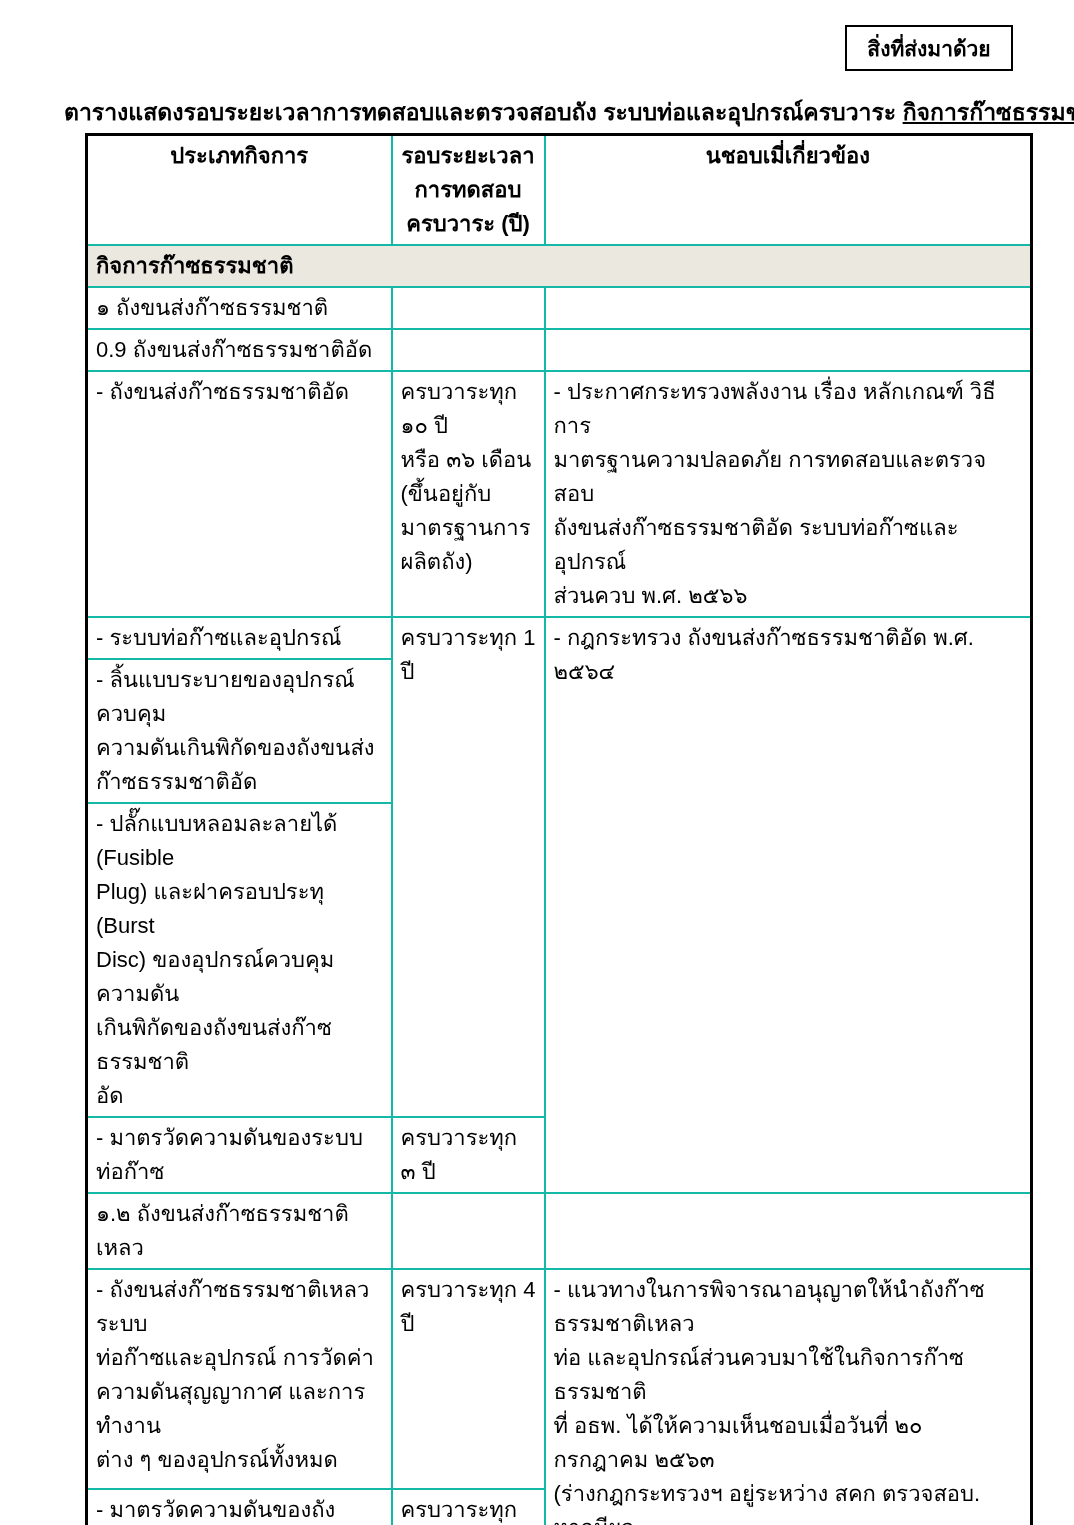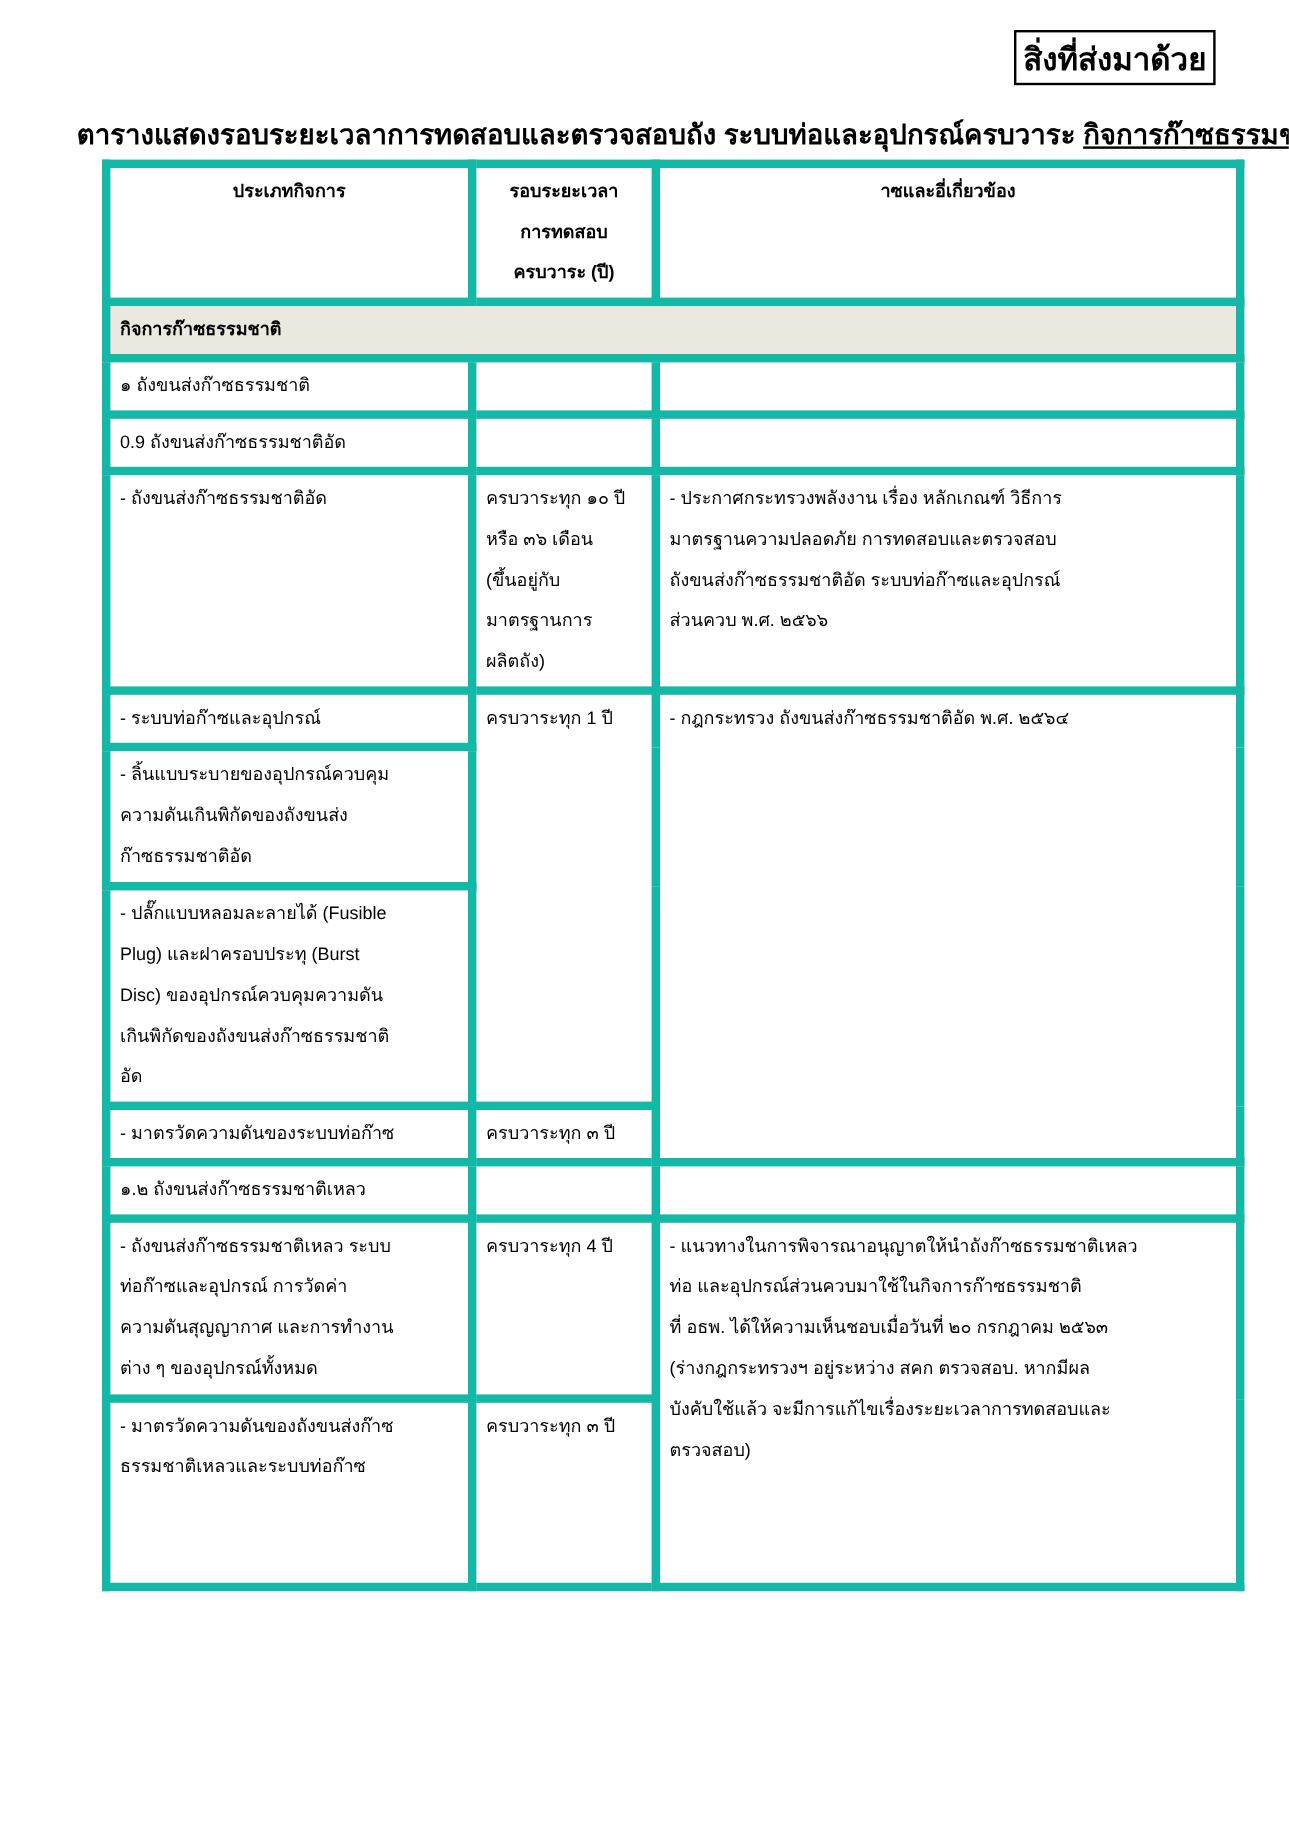--- a/index.html
+++ b/index.html
@@ -15,21 +15,21 @@
     position: absolute;
     top: 25px;
     left: 845px;
     width: 168px;
     height: 46px;
     border: 2px solid #000;
     display: flex;
     align-items: center;
     justify-content: center;
     font-weight: bold;
-    font-size: 26px;
+    font-size: 21px;
     box-sizing: border-box;
     background: #fff;
   }
   .doc-title {
     position: absolute;
     top: 94px;
     left: 64px;
     width: 986px;
     text-align: center;
     font-weight: bold;
@@ -40,22 +40,22 @@
   table.schedule {
     position: absolute;
     top: 133px;
     left: 85px;
     width: 945px;
     border-collapse: collapse;
     table-layout: fixed;
     border: 3px solid #000;
   }
   table.schedule td, table.schedule th {
-    border: 7px solid #14b8a6;
-    font-size: 15px;
+    border: 2px solid #14b8a6;
+    font-size: 22px;
     line-height: 34px;
     vertical-align: top;
     padding: 3px 8px;
     white-space: pre-line;
     overflow: hidden;
     box-sizing: border-box;
   }
   th.hdr {
     font-weight: bold;
     text-align: center;
@@ -108,21 +108,21 @@
       <col style="width:153px">
       <col style="width:487px">
     </colgroup>
 
     <tbody>
         <tr class="h-header">
       <th class="hdr">ประเภทกิจการ</th>
       <th class="hdr">รอบระยะเวลา
 การทดสอบ
 ครบวาระ (ปี)</th>
-      <th class="hdr">าซและอี่เกี่ยวข้อง</th>
+      <th class="hdr">นชอบเมี่เกี่ยวข้อง</th>
     </tr>
 
     <tr class="h-band">
       <td class="band" colspan="3">กิจการก๊าซธรรมชาติ</td>
     </tr>
 
     <tr class="h-s1">
       <td class="section">๑ ถังขนส่งก๊าซธรรมชาติ</td>
       <td></td>
       <td></td>

